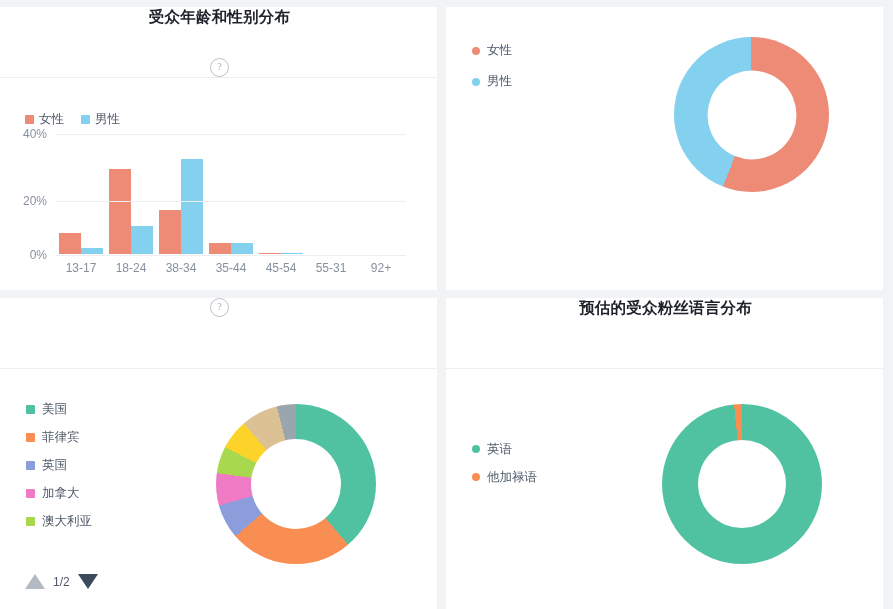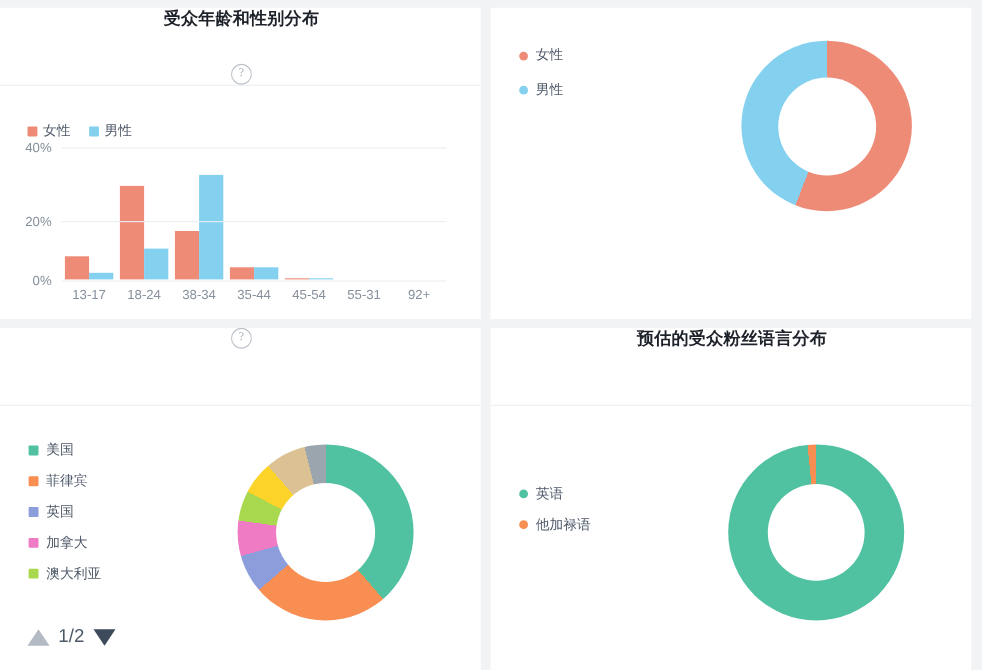--- a/index.html
+++ b/index.html
@@ -183,21 +183,21 @@
     gap: 8px;
   }
   .tri {
     width: 0; height: 0;
     border-left: 10px solid transparent;
     border-right: 10px solid transparent;
     cursor: pointer;
   }
   .tri.up { border-bottom: 15px solid #b4bac4; }
   .tri.down { border-top: 15px solid #3c4a5c; }
-  .pager-text { font-size: 17px; color: #4e5969; }
+  .pager-text { font-size: 12px; color: #4e5969; }
 </style>
 </head>
 <body>
 
 <div id="grid">
 
   <div class="card">
     <div class="card-header">
       <div class="card-title">受众年龄和性别分布</div>
       <div class="help-icon">?</div>

